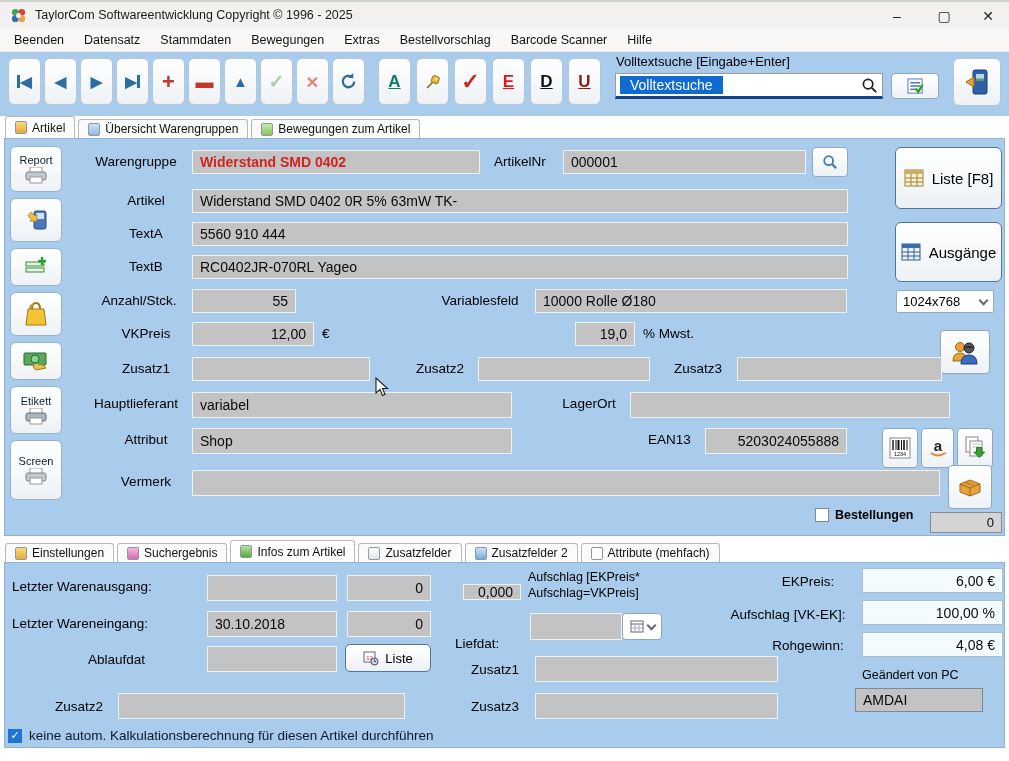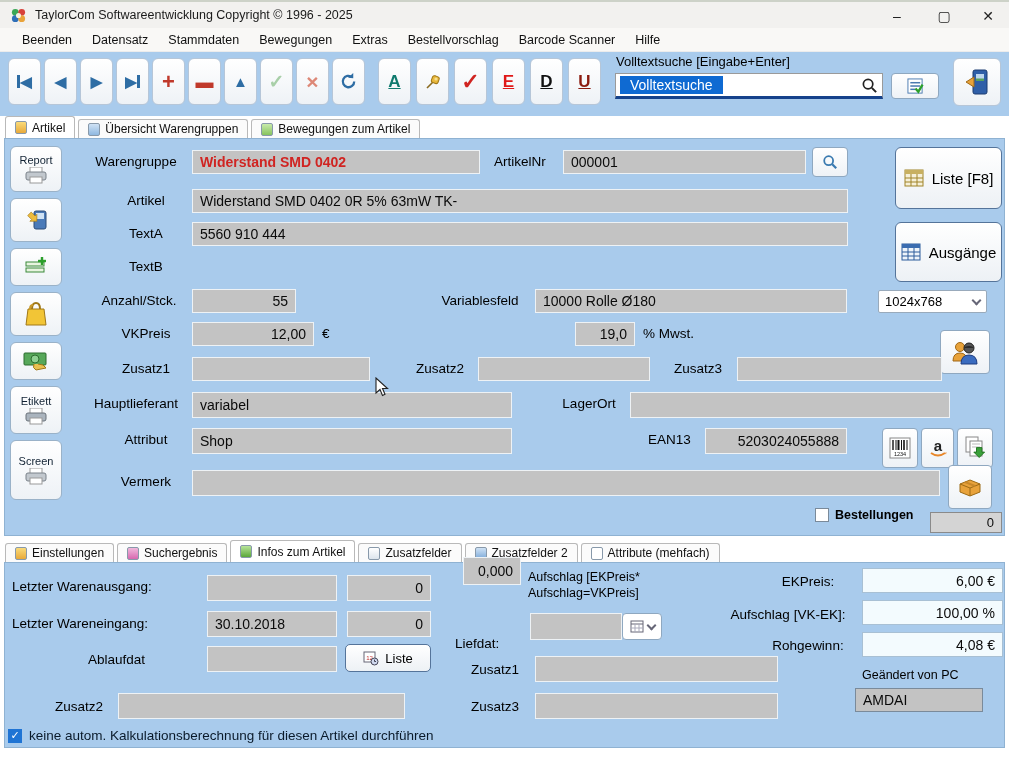--- a/index.html
+++ b/index.html
@@ -6,21 +6,21 @@
   html,body { margin:0; padding:0; background:#ffffff; }
   body { font-family:"Liberation Sans", sans-serif; }
   .window { position:relative; width:1009px; height:761px; background:#ffffff; overflow:hidden; }
 
   
   .titlebar { position:absolute; left:0; top:0; width:1009px; height:28px; background:#f2f1ef; border-top:2px solid #cdd2c8; display:flex; align-items:center; }
   .title-text { font-size:12.5px; color:#1a1a1a; margin-left:8px; }
   .winctl { position:absolute; top:2px; width:44px; height:24px; display:flex; align-items:center; justify-content:center; font-size:14px; color:#222; }
 
   
-  .menubar { position:absolute; left:0; top:28px; width:1009px; height:24px; background:#f9f8f6; display:flex; align-items:center; padding-left:12px; border-bottom:1px solid #ececec; }
+  .menubar { position:absolute; left:0; top:28px; width:1009px; height:24px; background:#f9f8f6; display:flex; align-items:center; padding-left:4px; border-bottom:1px solid #ececec; }
   .menu-item { font-size:12.5px; color:#111; padding:0 10px; height:22px; display:flex; align-items:center; cursor:default; }
 
   
   .toolbar-bg { position:absolute; left:0; top:52px; width:1009px; height:64px; background:#a9cbec; }
   .panel { position:absolute; background:#a9cbec; border:1px solid #8fb2d2; }
   .strip { position:absolute; left:0; width:1009px; background:#ffffff; }
 
   
   .tbtn { position:absolute; top:58px; height:47px; background:linear-gradient(#ffffff,#eef2f6); border:1px solid #b6c6d8; border-radius:6px; display:flex; align-items:center; justify-content:center; }
   .navglyph { color:#2e6da4; font-size:15px; font-weight:bold; line-height:1; display:flex; align-items:center; }
@@ -275,41 +275,44 @@
 
   <div class="lbl r" style="left:106px;top:193px;width:80px">Artikel</div>
   <div class="fld" style="left:192px;top:189px;width:656px">
       <span>Widerstand SMD 0402 0R 5% 63mW TK-</span>
     </div>
   <div class="lbl r" style="left:106px;top:226px;width:80px">TextA</div>
   <div class="fld" style="left:192px;top:222px;width:656px">
       <span>5560 910 444</span>
     </div>
   <div class="lbl r" style="left:106px;top:259px;width:80px">TextB</div>
+  <div class="fld" style="left:192px;top:255px;width:656px">
+      <span>RC0402JR-070RL   Yageo</span>
+    </div>
   <div class="bigbtn" style="left:895px;top:222px;width:107px;height:60px">
     <svg width="20" height="18" viewBox="0 0 20 18">
       <rect x="1" y="1" width="18" height="16" fill="#eef4fa" stroke="#2c5c9c"></rect>
       <rect x="1" y="1" width="18" height="4" fill="#3a6cb0"></rect>
       <line x1="7" y1="5" x2="7" y2="17" stroke="#2c5c9c"></line>
         <line x1="13" y1="5" x2="13" y2="17" stroke="#2c5c9c"></line>
       <line x1="1" y1="9" x2="19" y2="9" stroke="#2c5c9c"></line>
         <line x1="1" y1="13" x2="19" y2="13" stroke="#2c5c9c"></line>
     </svg>
     <span>Ausgänge</span>
   </div>
 
   <div class="lbl r" style="left:92px;top:293px;width:94px">Anzahl/Stck.</div>
   <div class="fld right" style="left:192px;top:289px;width:104px">
       <span>55</span>
     </div>
   <div class="lbl r" style="left:430px;top:293px;width:100px">Variablesfeld</div>
   <div class="fld" style="left:535px;top:289px;width:312px">
       <span>10000 Rolle Ø180</span>
     </div>
-  <div class="selectbox" style="left:878px;top:290px;width:109px;height:23px">
+  <div class="selectbox" style="left:896px;top:290px;width:98px;height:23px">
     <span>1024x768</span>
     <span class="chev"></span>
   </div>
 
   <div class="lbl r" style="left:106px;top:326px;width:80px">VKPreis</div>
   <div class="fld right" style="left:192px;top:322px;width:122px">
       <span>12,00</span>
     </div>
   <div class="lbl" style="left:322px;top:326px">€</div>
   <div class="fld right" style="left:575px;top:322px;width:60px">
@@ -439,21 +442,21 @@
   <div class="panel" style="left:4px;top:562px;width:1001px;height:186px"></div>
 
   <div class="lbl" style="left:12px;top:579px">Letzter Warenausgang:</div>
   <div class="fld" style="left:207px;top:575px;width:130px;height:26px">
       <span></span>
     </div>
   <div class="fld right" style="left:347px;top:575px;width:84px;height:26px">
       <span>0</span>
     </div>
 
-  <div class="fld right" style="left:463px;top:557px;width:58px;height:28px">
+  <div class="fld right" style="left:463px;top:584px;width:58px;height:16px">
       <span>0,000</span>
     </div>
   <div style="position:absolute;left:528px;top:570px;font-size:12.5px;line-height:1.25">
     <div>Aufschlag [EKPreis*</div>
     <div>Aufschlag=VKPreis]</div>
   </div>
 
   <div class="lbl r" style="left:758px;top:574px;width:100px">EKPreis:</div>
   <div class="fld light right" style="left:862px;top:568px;width:141px;height:25px">
       <span>6,00 €</span>

